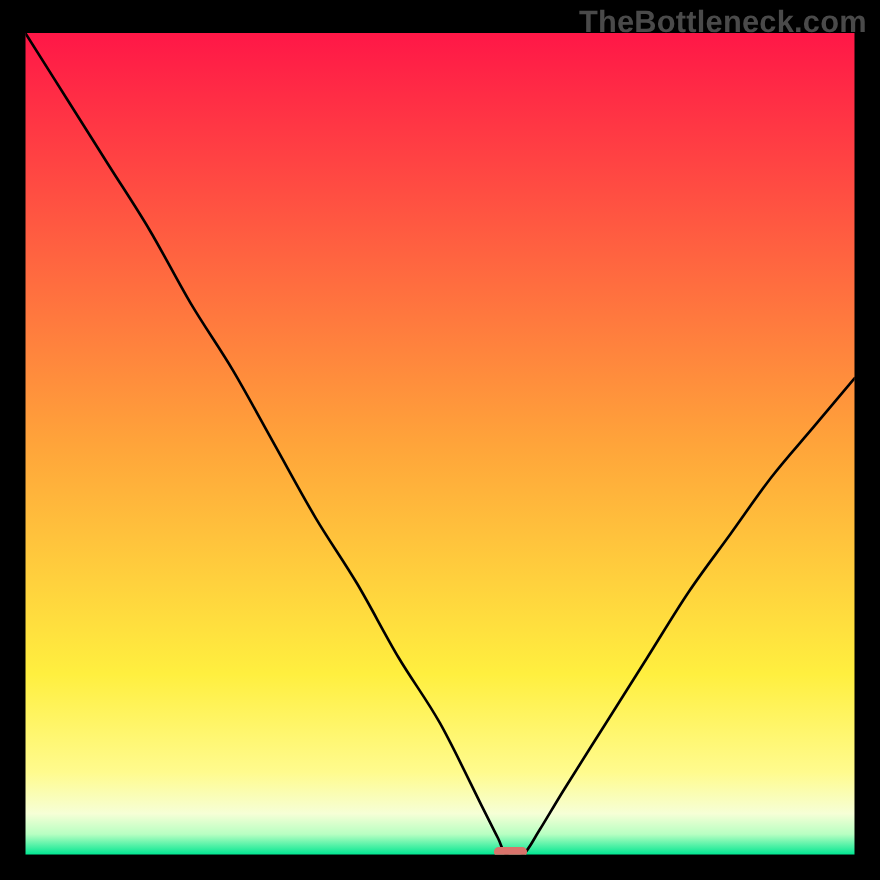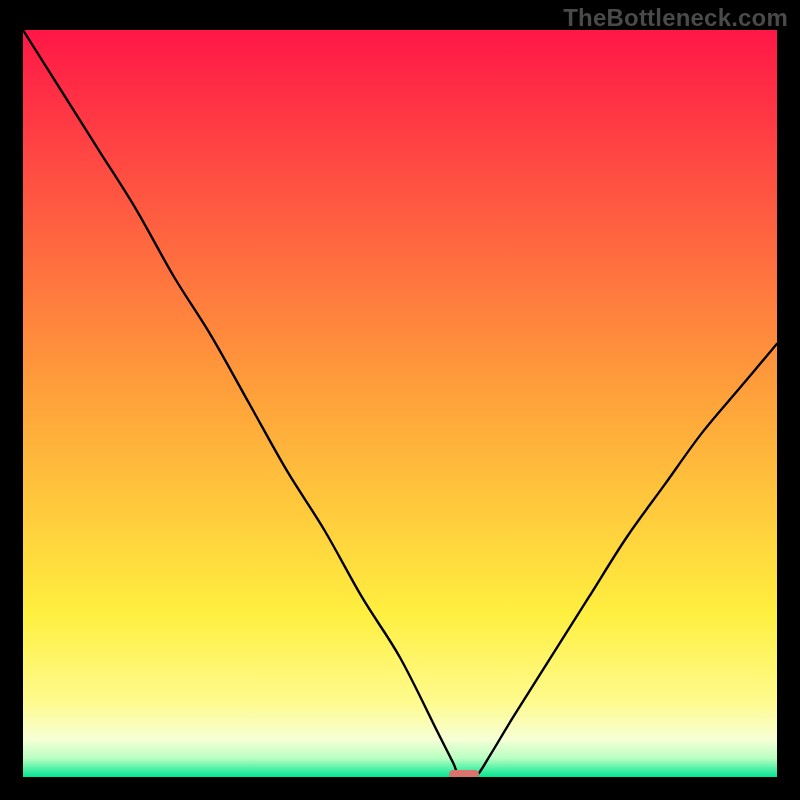--- a/index.html
+++ b/index.html
@@ -15,21 +15,21 @@
     position: relative;
     width: 800px;
     height: 800px;
     background: #000;
   }
   .watermark {
     position: absolute;
     top: 4px;
     right: 12px;
     color: #4a4a4a;
-    font-size: 24px;
+    font-size: 28px;
     font-weight: bold;
     letter-spacing: 0.2px;
     z-index: 10;
     user-select: none;
   }
   .plot-wrap {
     position: absolute;
     left: 23px;
     top: 30px;
     width: 754px;

